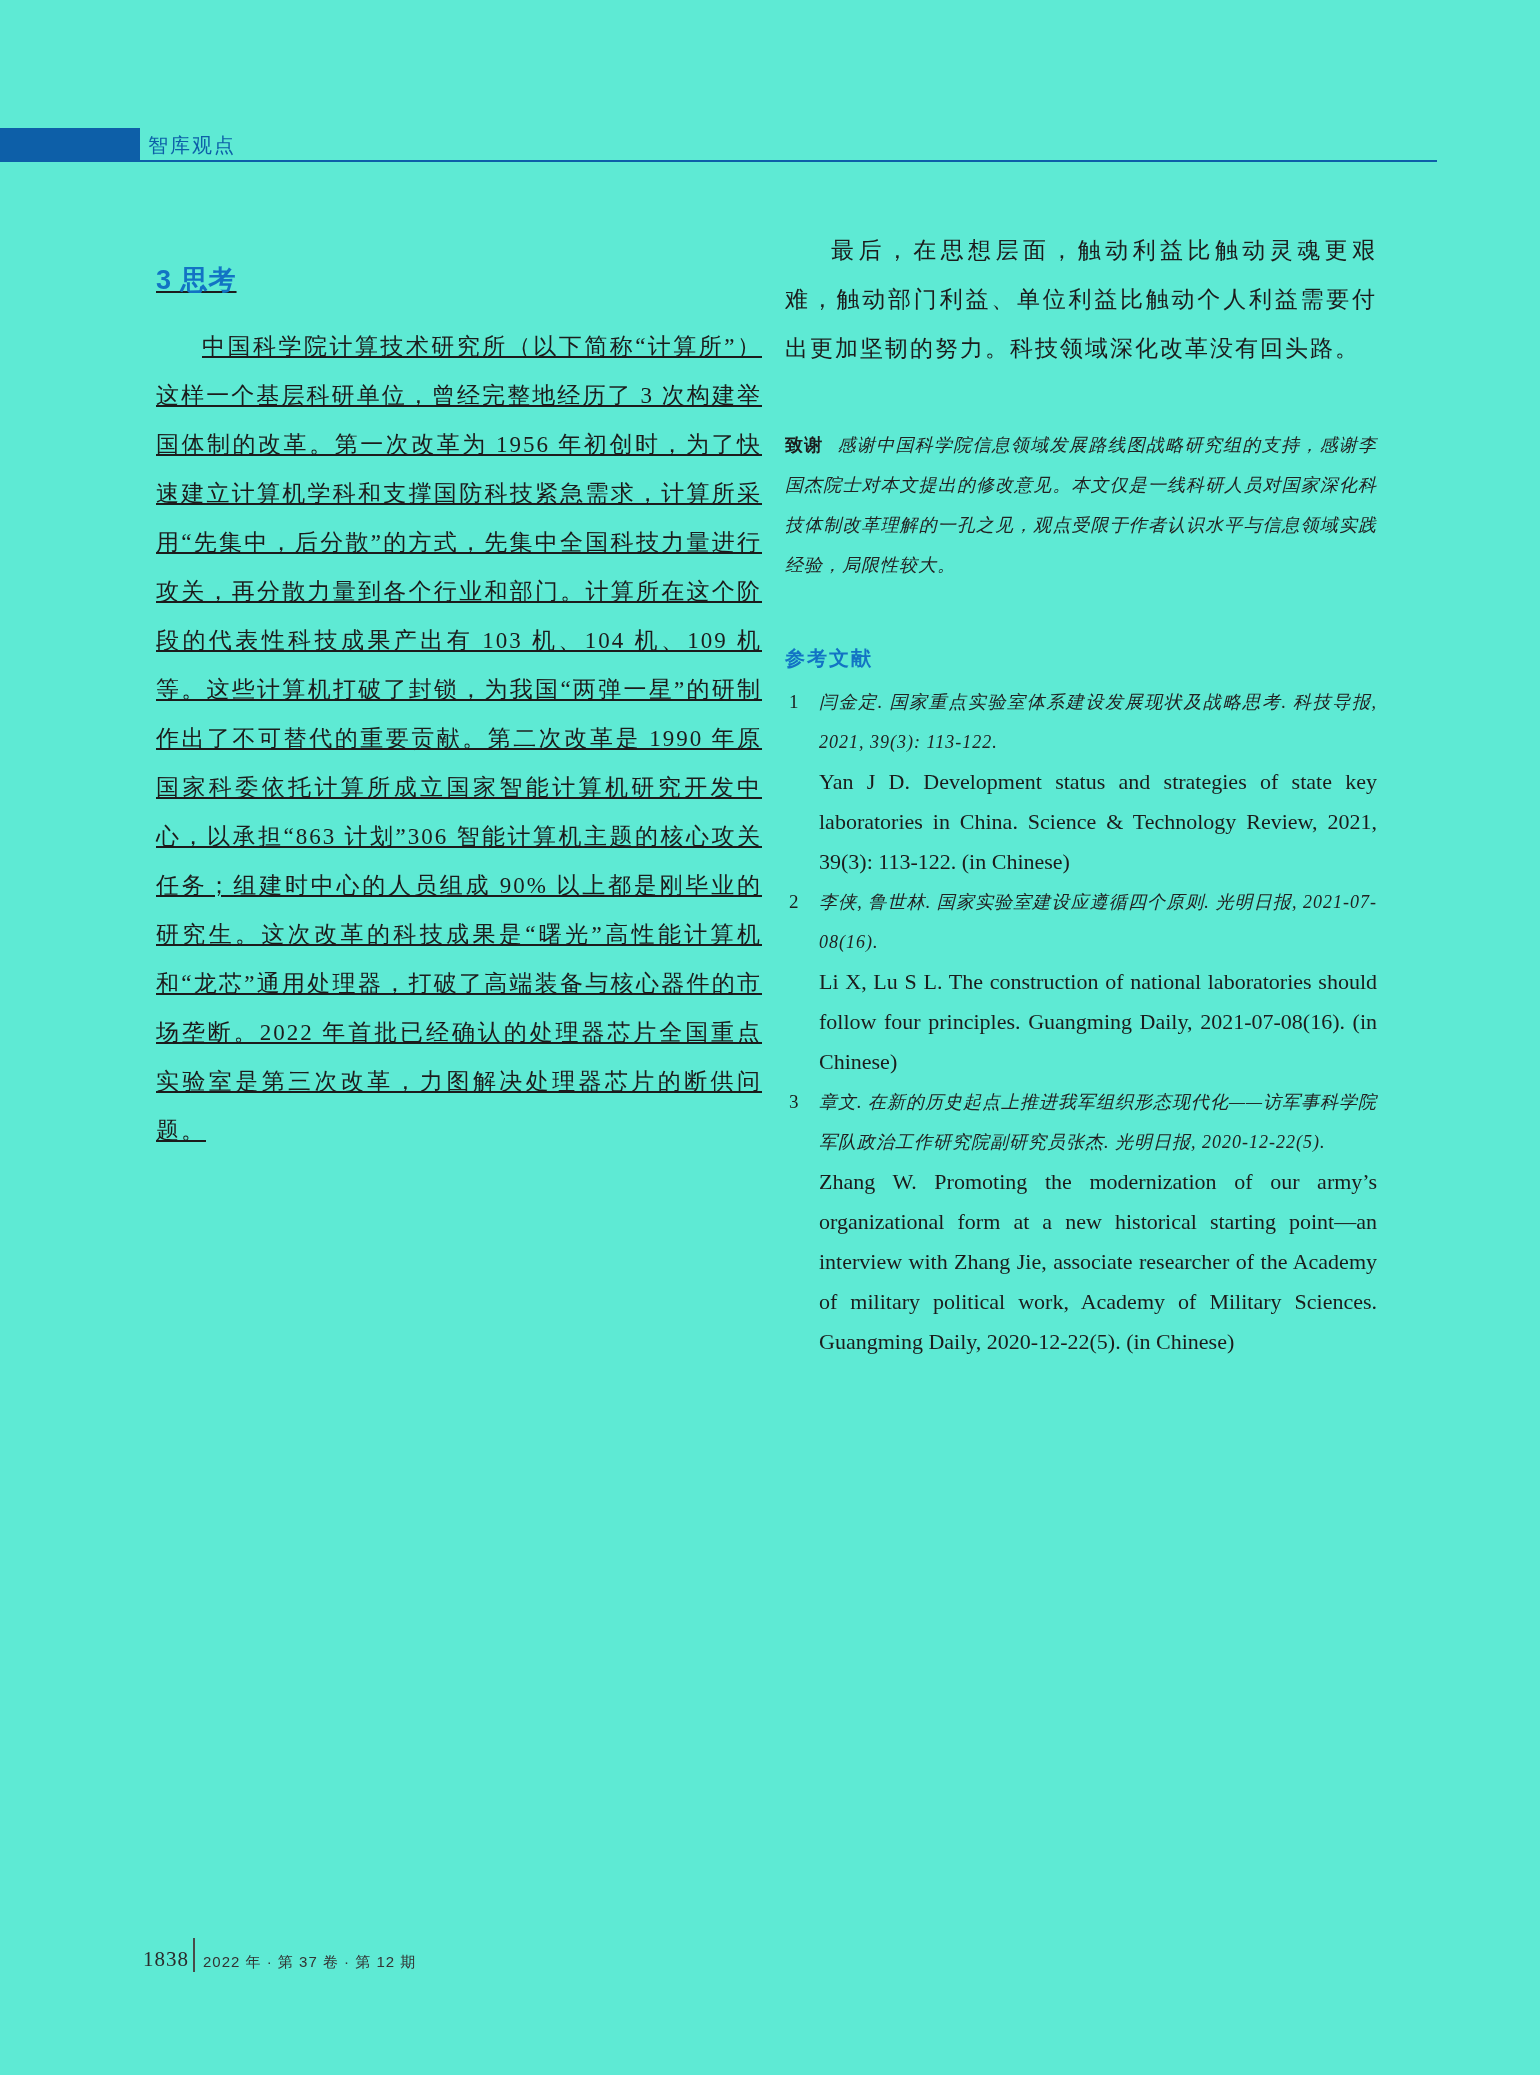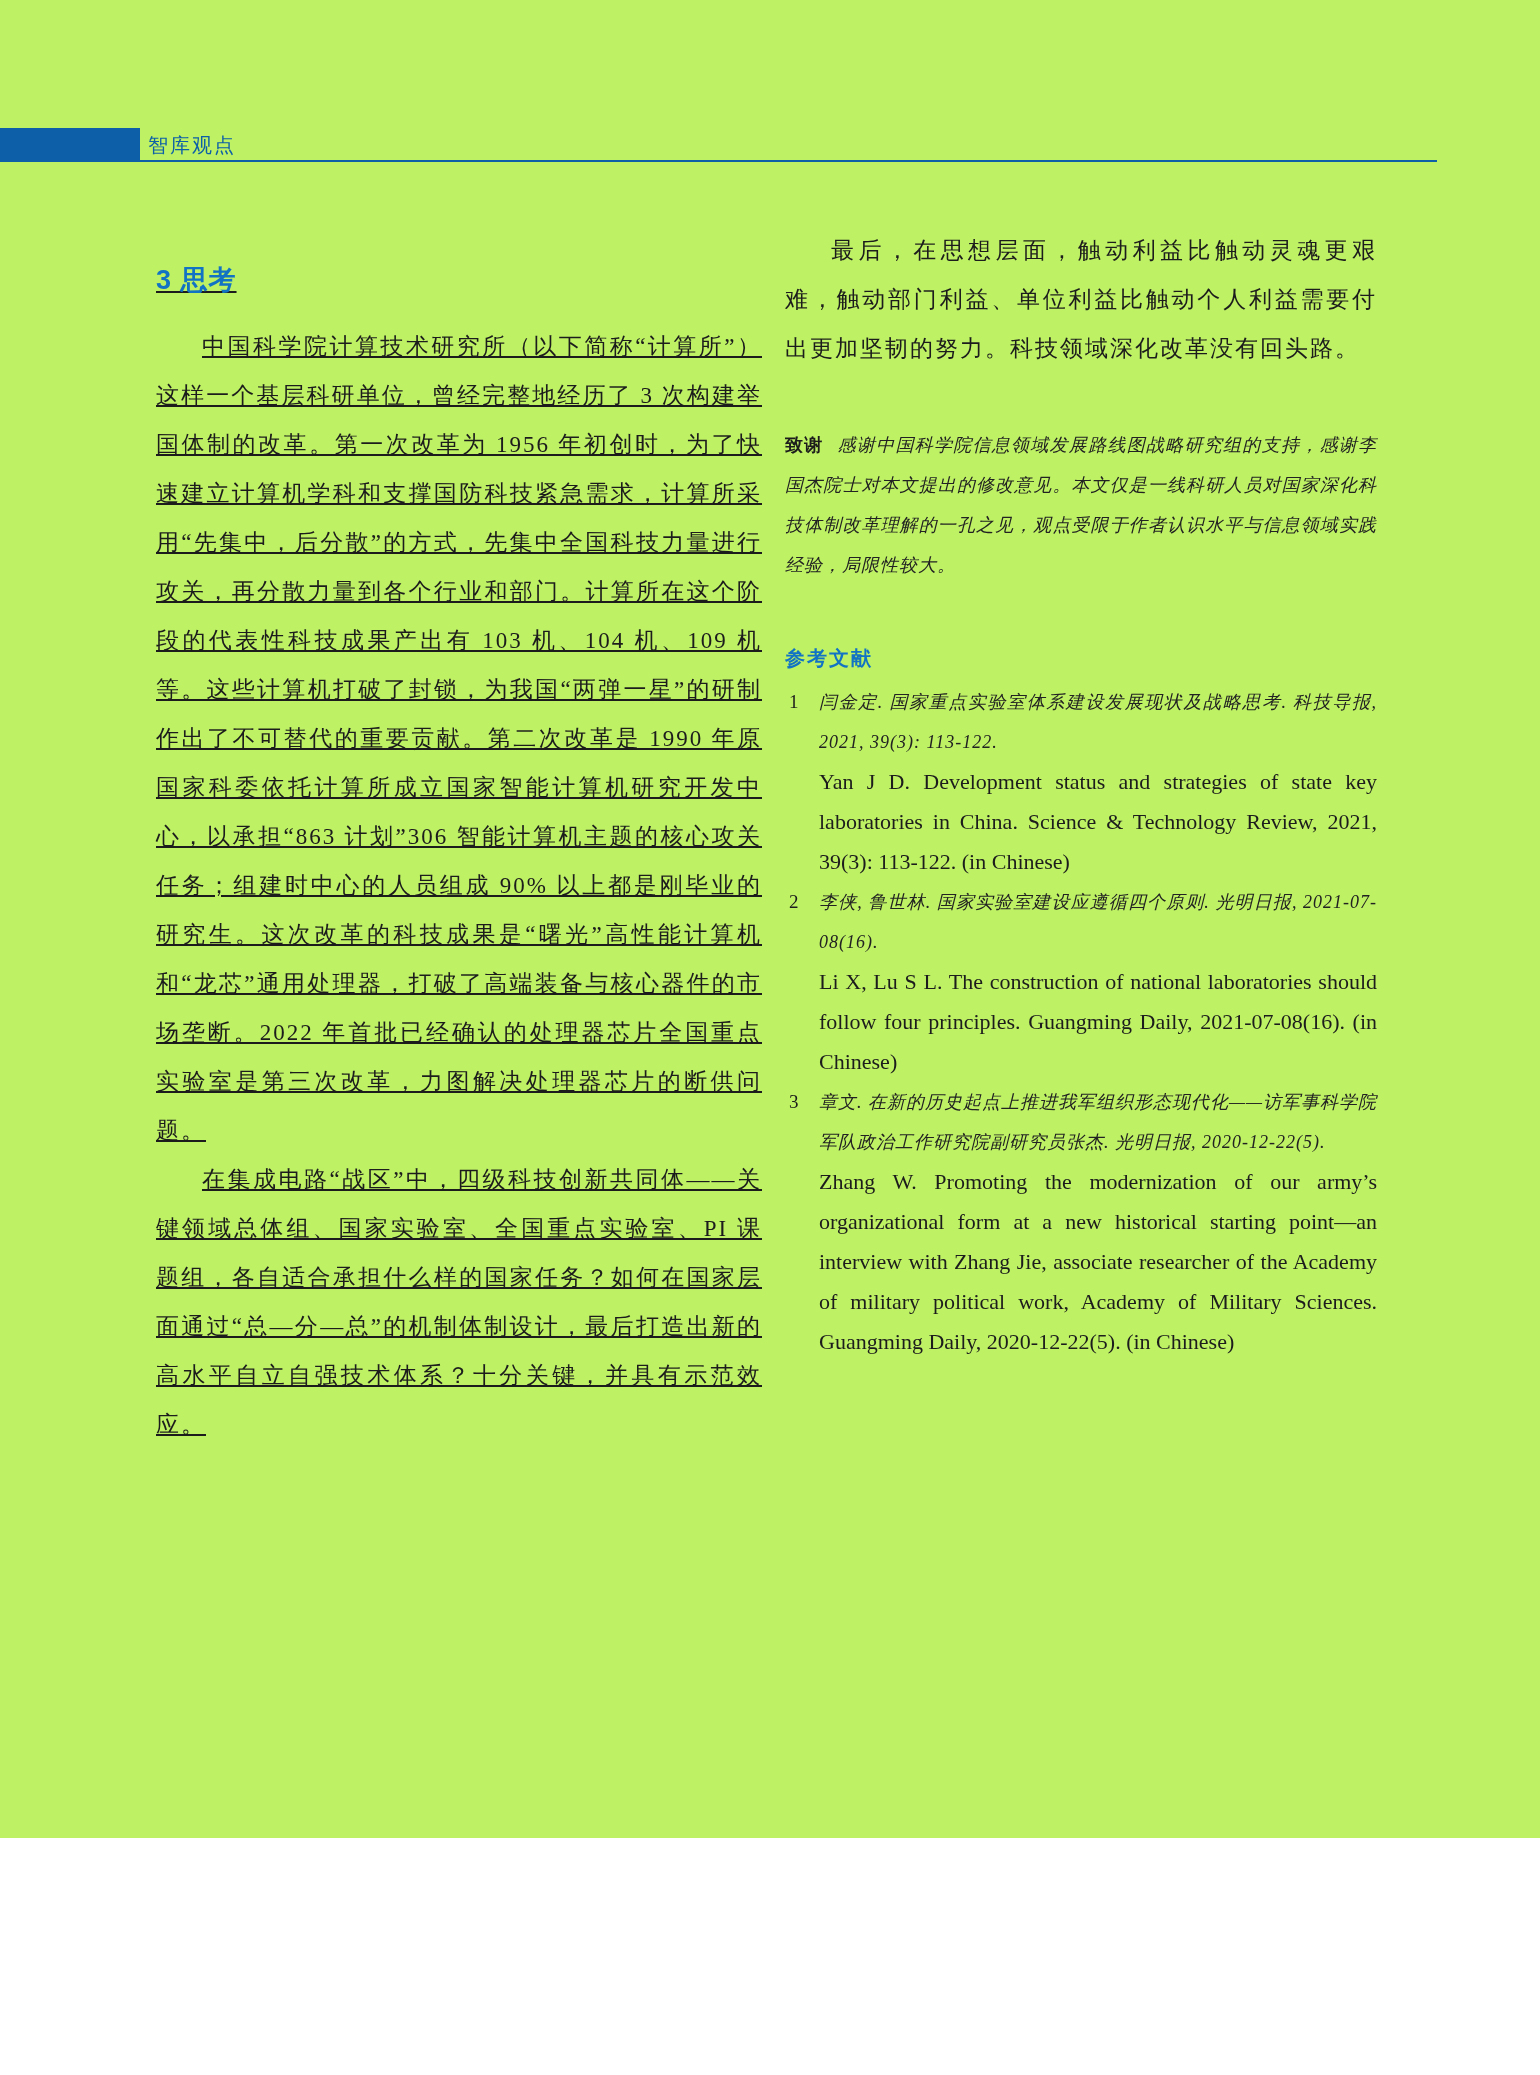--- a/index.html
+++ b/index.html
@@ -1,20 +1,20 @@
 <!DOCTYPE html>
 <html><head>
 <meta charset="utf-8">
 <style>
   html, body { margin: 0; padding: 0; background: #ffffff; }
   .page {
     position: relative;
     width: 1540px;
-    height: 1838px;
-    background: #bef264;
+    height: 2075px;
+    background: #5eead4;
     overflow: hidden;
     font-family: "Liberation Serif", "DejaVu Serif", serif;
     color: #1c1c1c;
   }
 
   
   .band-rect {
     position: absolute;
     left: 0; top: 128px;
     width: 140px; height: 34px;
@@ -151,21 +151,20 @@
 
 <div class="page">
 
   <div class="band-rect"></div>
   <div class="band-title">智库观点</div>
   <div class="band-line"></div>
 
   <div class="col-left">
     <h2 class="section-heading">3 思考</h2>
     <p class="body-para first">中国科学院计算技术研究所（以下简称“计算所”）这样一个基层科研单位，曾经完整地经历了 3 次构建举国体制的改革。第一次改革为 1956 年初创时，为了快速建立计算机学科和支撑国防科技紧急需求，计算所采用“先集中，后分散”的方式，先集中全国科技力量进行攻关，再分散力量到各个行业和部门。计算所在这个阶段的代表性科技成果产出有 103 机、104 机、109 机等。这些计算机打破了封锁，为我国“两弹一星”的研制作出了不可替代的重要贡献。第二次改革是 1990 年原国家科委依托计算所成立国家智能计算机研究开发中心，以承担“863 计划”306 智能计算机主题的核心攻关任务；组建时中心的人员组成 90% 以上都是刚毕业的研究生。这次改革的科技成果是“曙光”高性能计算机和“龙芯”通用处理器，打破了高端装备与核心器件的市场垄断。2022 年首批已经确认的处理器芯片全国重点实验室是第三次改革，力图解决处理器芯片的断供问题。</p>
-    <p class="body-para">在集成电路“战区”中，四级科技创新共同体——关键领域总体组、国家实验室、全国重点实验室、PI 课题组，各自适合承担什么样的国家任务？如何在国家层面通过“总—分—总”的机制体制设计，最后打造出新的高水平自立自强技术体系？十分关键，并具有示范效应。</p>
   </div>
 
   <div class="col-right">
     <p class="body-para">最后，在思想层面，触动利益比触动灵魂更艰难，触动部门利益、单位利益比触动个人利益需要付出更加坚韧的努力。科技领域深化改革没有回头路。</p>
 
     <p class="ack"><span class="ack-label">致谢</span><span class="ack-text">感谢中国科学院信息领域发展路线图战略研究组的支持，感谢李国杰院士对本文提出的修改意见。本文仅是一线科研人员对国家深化科技体制改革理解的一孔之见，观点受限于作者认识水平与信息领域实践经验，局限性较大。</span></p>
 
     <h3 class="refs-heading">参考文献</h3>
 
     <div class="refs-list">

